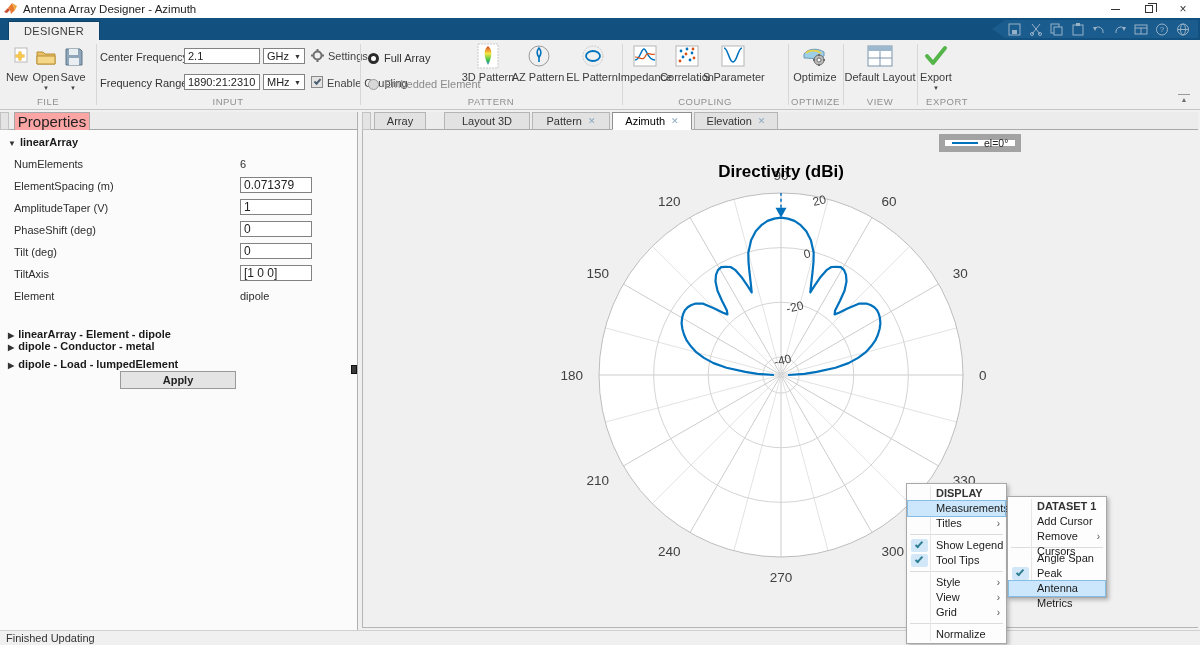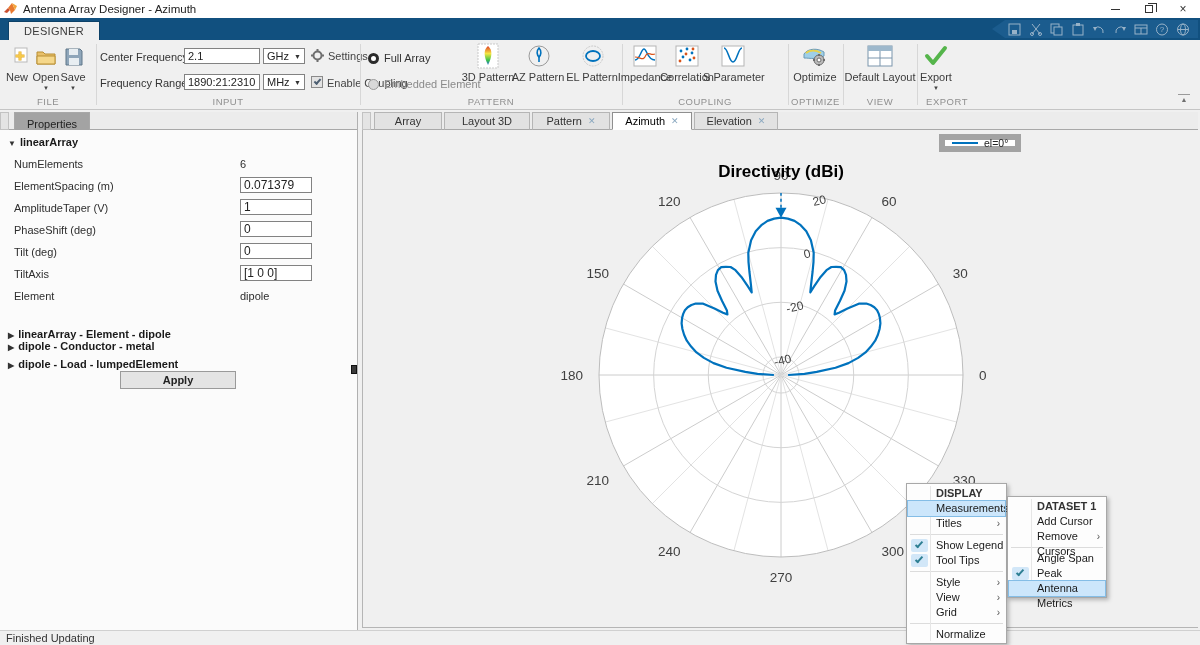--- a/index.html
+++ b/index.html
@@ -34,21 +34,21 @@
   .radio { position:absolute; width:11px; height:11px; border-radius:50%; border:1px solid #777; background:#fff; }
   .radio.sel { border:3px solid #2b2b2b; }
   .radio.dis { border:1px solid #9a9a9a; background:#d8d8d8; }
   .checkbox { position:absolute; width:12px; height:12px; border:1px solid #8a8a8a; background:#e3e3e3; }
   .checkbox .cbk { position:absolute; left:2px; top:2px; width:7px; height:4px; border-left:2px solid #4d5f72; border-bottom:2px solid #4d5f72; transform:rotate(-48deg); }
   .ribbon-collapse { position:absolute; right:10px; bottom:6px; width:12px; text-align:center; font-size:7px; color:#707070; border-top:1px solid #9a9a9a; padding-top:1px; }
 
   
   .left-panel { position:absolute; left:0; top:112px; width:358px; height:518px; background:#fbfbfb; border-right:1px solid #b0b0b0; }
   .tabstrip-stub { position:absolute; left:0; top:0; width:9px; height:18px; background:#e4e4e4; border:1px solid #c2c2c2; }
-  .panel-tab { position:absolute; top:0; height:18px; background:#a3a3a3; border:1px solid #a8a8a8; border-bottom:none; font-size:11px; color:#222; display:flex; align-items:flex-end; justify-content:center; gap:5px; }
+  .panel-tab { position:absolute; top:0; height:18px; background:#fca5a5; border:1px solid #a8a8a8; border-bottom:none; font-size:15px; color:#222; display:flex; align-items:center; justify-content:center; gap:5px; }
   .panel-tabrow { position:absolute; left:0; top:0; right:0; height:18px; background:#ececec; border-bottom:1px solid #a8a8a8; }
 
   .prop-group { position:absolute; left:8px; font-size:11px; font-weight:bold; color:#1a1a1a; }
   .tri { font-size:8px; color:#333; margin-right:4px; }
   .prop-label { position:absolute; left:14px; font-size:11px; color:#2e2e2e; }
   .prop-static { position:absolute; left:240px; font-size:11px; color:#2e2e2e; }
   .prop-input { position:absolute; left:240px; width:72px; height:16px; border:1px solid #828282; background:#fff; font-size:12px; padding:0 3px; font-family:"Liberation Sans",sans-serif; color:#222; }
   .apply-btn { position:absolute; left:120px; width:116px; height:18px; background:#e4e4e4; border:1px solid #9a9a9a; font-size:11px; font-weight:bold; color:#222; text-align:center; line-height:16px; }
 
   .splitter-handle { position:absolute; left:351px; top:365px; width:6px; height:9px; background:#3a3a3a; border:1px solid #111; }
@@ -372,21 +372,21 @@
 
     <div class="apply-btn" style="top:259px;">Apply</div>
   </div>
 
   <div class="splitter-handle"></div>
 
   <div class="main-panel">
     <div class="main-tabrow"></div>
     <div class="tabstrip-stub"></div>
 
-    <div class="ptab" style="left:12px;width:68px;">
+    <div class="ptab" style="left:12px;width:52px;">
         <span>Array</span>
       </div>
     <div class="ptab" style="left:82px;width:86px;">
         <span>Layout 3D</span>
       </div>
     <div class="ptab" style="left:170px;width:78px;">
         <span>Pattern</span>
         <span class="tab-close">✕</span>
       </div>
     <div class="ptab active" style="left:250px;width:80px;">

